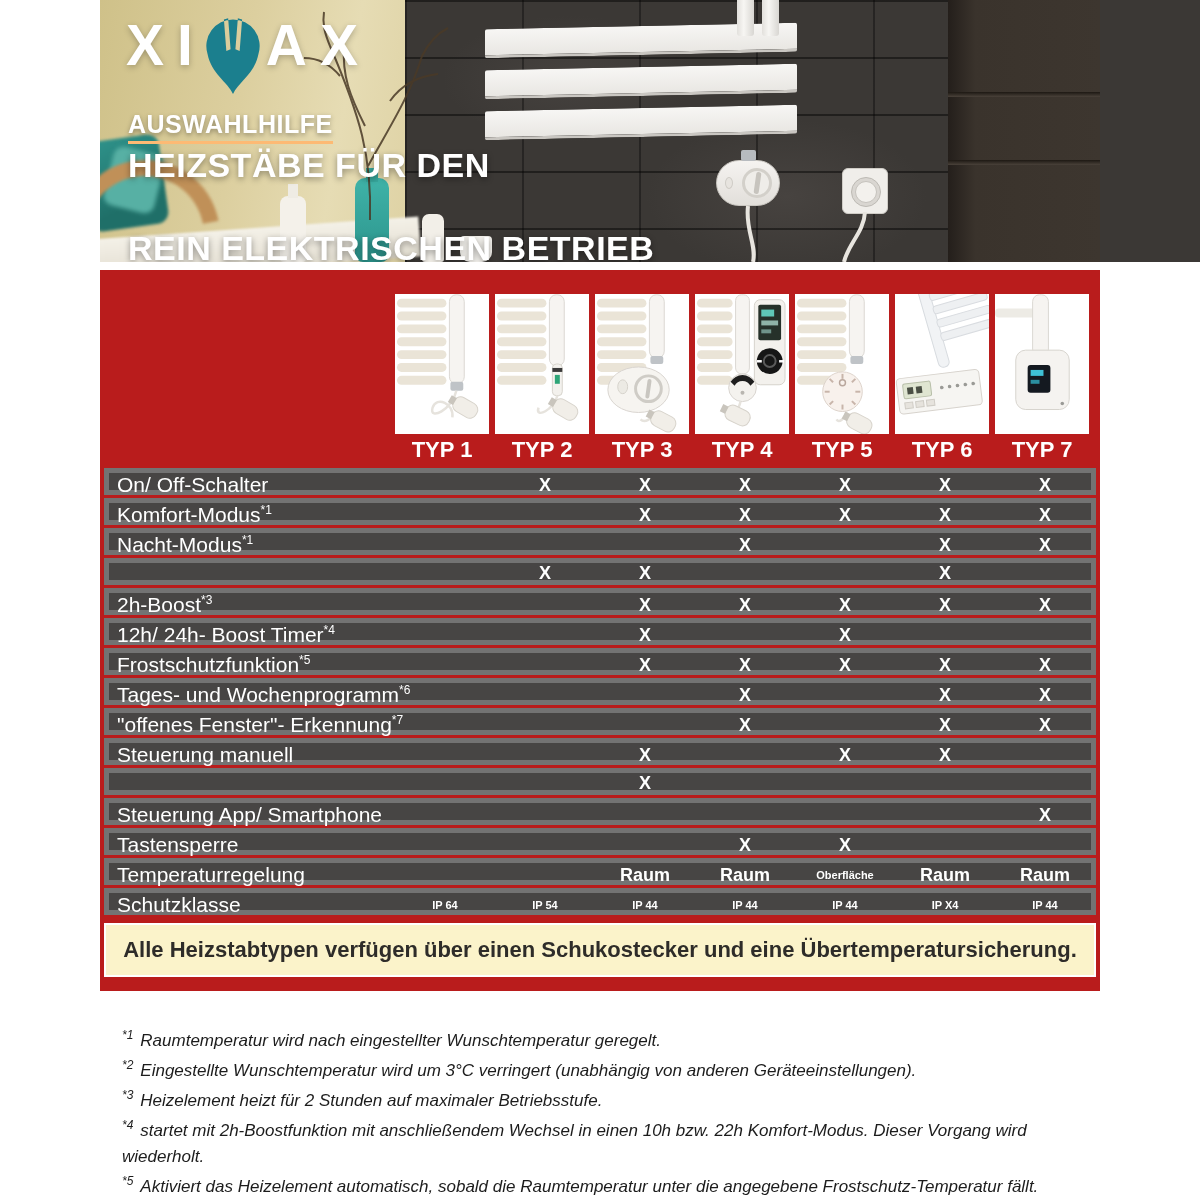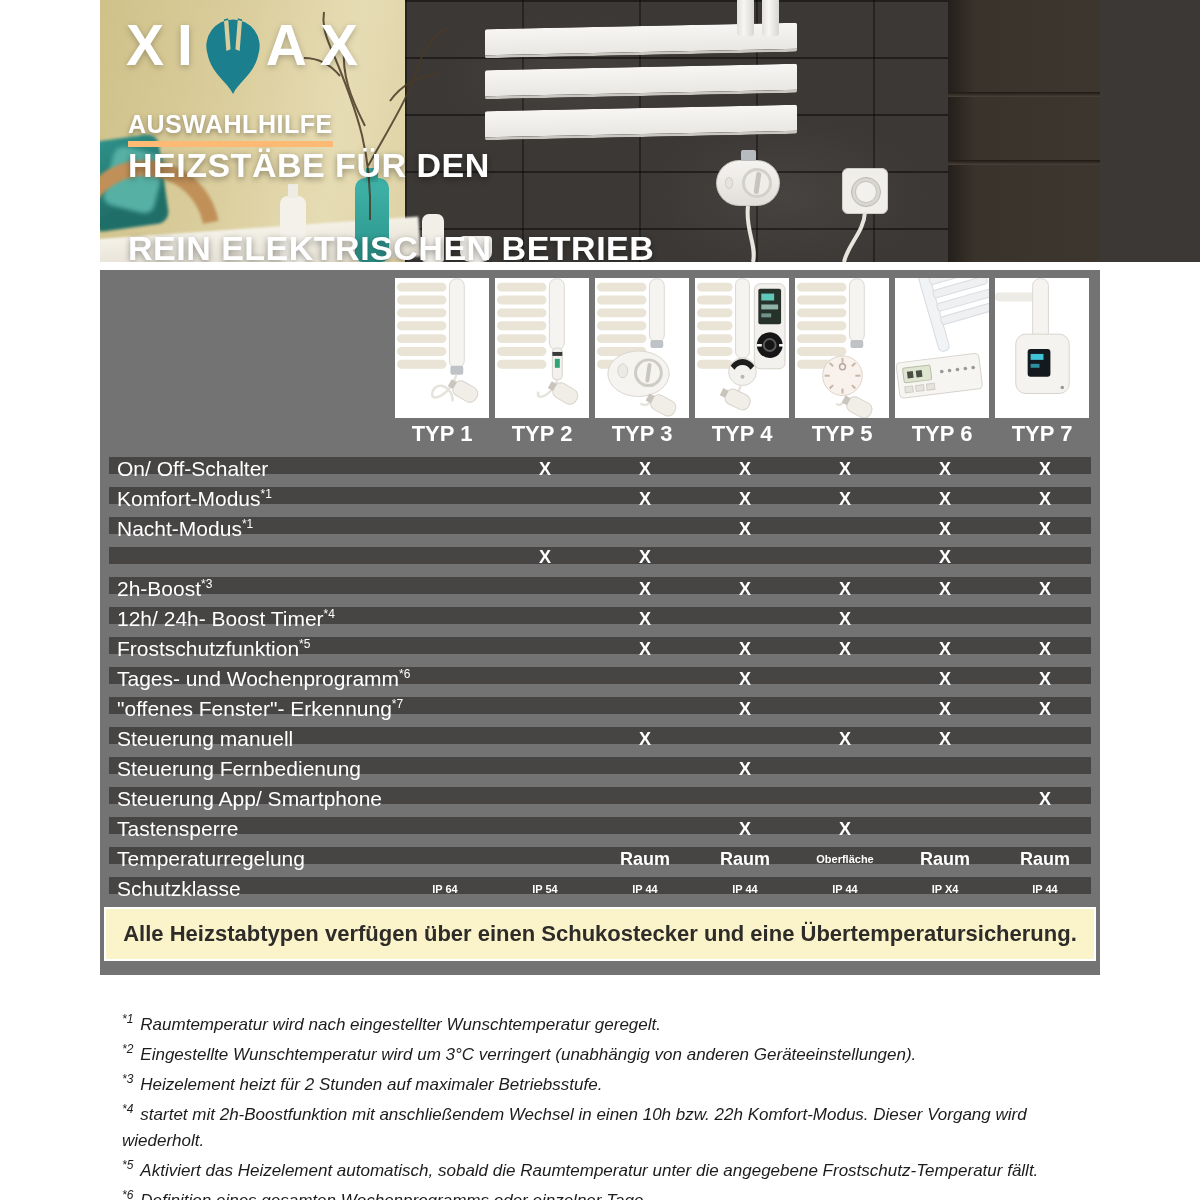--- a/index.html
+++ b/index.html
@@ -61,29 +61,29 @@
   .cabinet { position:absolute; left:848px; top:0; width:152px; height:262px;
     background:linear-gradient(90deg,#241f1b, #3a332c 18%, #3d362f); }
   .cabinet .seam { position:absolute; left:0; width:100%; height:5px;
     background:linear-gradient(#1d1813,#4a423a); }
 
   .logo { position:absolute; left:26px; top:12px; display:flex; align-items:flex-start;
     color:#fff; font-size:57px; font-weight:bold; letter-spacing:13px;
     text-shadow:0 2px 6px rgba(0,0,0,.25); }
   .logo .mpin { margin:2px 2px 0 -4px; }
   .eyebrow { position:absolute; left:28px; top:110px; color:#fff; font-size:25px; font-weight:bold;
-    letter-spacing:.5px; border-bottom:6px solid #fdba74; padding-bottom:2px;
+    letter-spacing:.5px; border-bottom:3px solid #fdba74; padding-bottom:2px;
     text-shadow:0 2px 5px rgba(0,0,0,.35); }
   .h1a { position:absolute; left:28px; top:146px; }
   .h1b { position:absolute; left:28px; top:193px;margin-top:36px; }
   .hero-title { color:#fff; font-size:34px; font-weight:bold; letter-spacing:.5px;
     text-shadow:0 2px 6px rgba(0,0,0,.4); }
 
   
-  .tablewrap { width:1000px; background:#737373; margin-top:8px; padding:8px 4px 14px; }
+  .tablewrap { width:1000px; background:#b91c1c; margin-top:8px; padding:24px 4px 14px; }
   .typegrid { display:grid; grid-template-columns:288px repeat(7,100px); }
   .type-cell { margin:0 3px; }
   .type-img { width:94px; height:140px; background:#fff; }
   .type-img svg { display:block; }
   .type-label { height:31px; line-height:31px; text-align:center; color:#fff;
     font-weight:bold; font-size:22px; }
   .rows { }
   .trow { display:grid; grid-template-columns:286px repeat(7,100px); align-items:center;
     background:#474544; border:5px solid #737373; height:27px; margin-top:3px; }
   .trow .lbl { color:#fff; font-size:21px; padding-left:8px; white-space:nowrap; }
@@ -442,21 +442,20 @@
           <div class="lbl"><span>Steuerung manuell</span><sup></sup></div>
           <div class="cell"></div>
           <div class="cell"></div>
           <div class="cell">X</div>
           <div class="cell"></div>
           <div class="cell">X</div>
           <div class="cell">X</div>
           <div class="cell"></div>
         </div>
         <div class="trow">
-          <div class="lbl"><span>Steuerung Fernbedienung</span><sup></sup></div>
           <div class="cell"></div>
           <div class="cell"></div>
           <div class="cell"></div>
           <div class="cell">X</div>
           <div class="cell"></div>
           <div class="cell"></div>
           <div class="cell"></div>
         </div>
         <div class="trow">
           <div class="lbl"><span>Steuerung App/ Smartphone</span><sup></sup></div>

